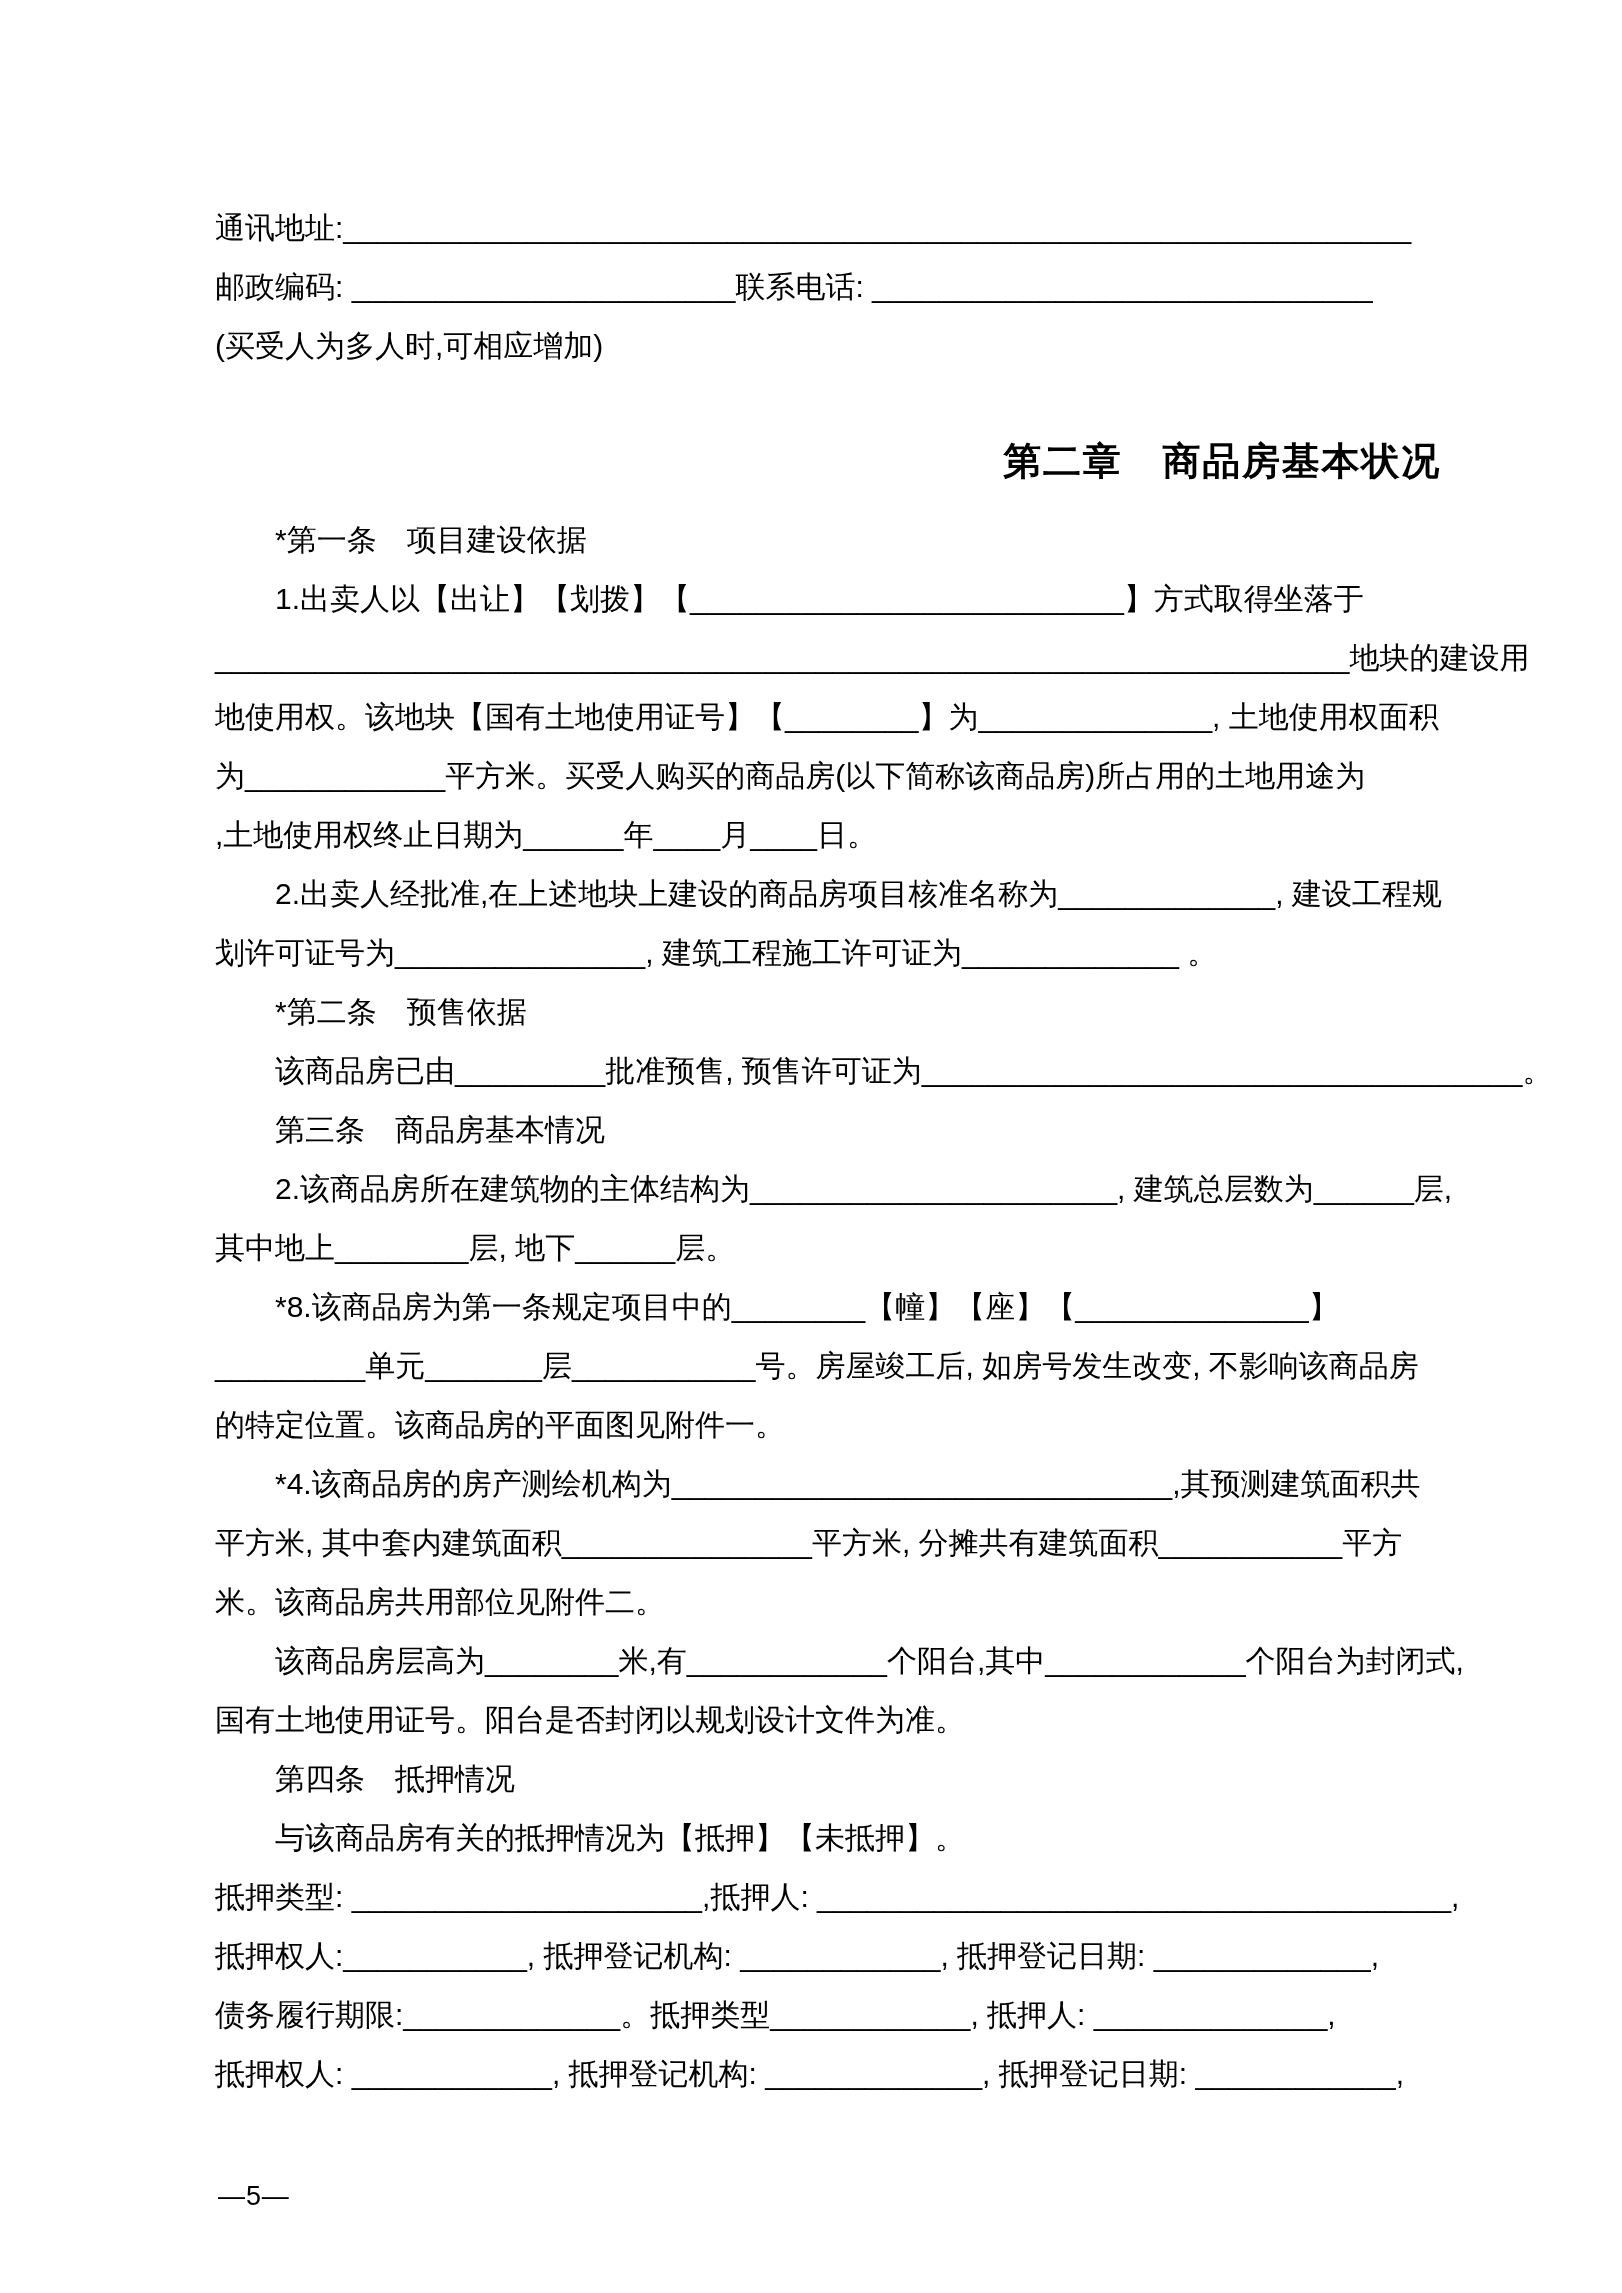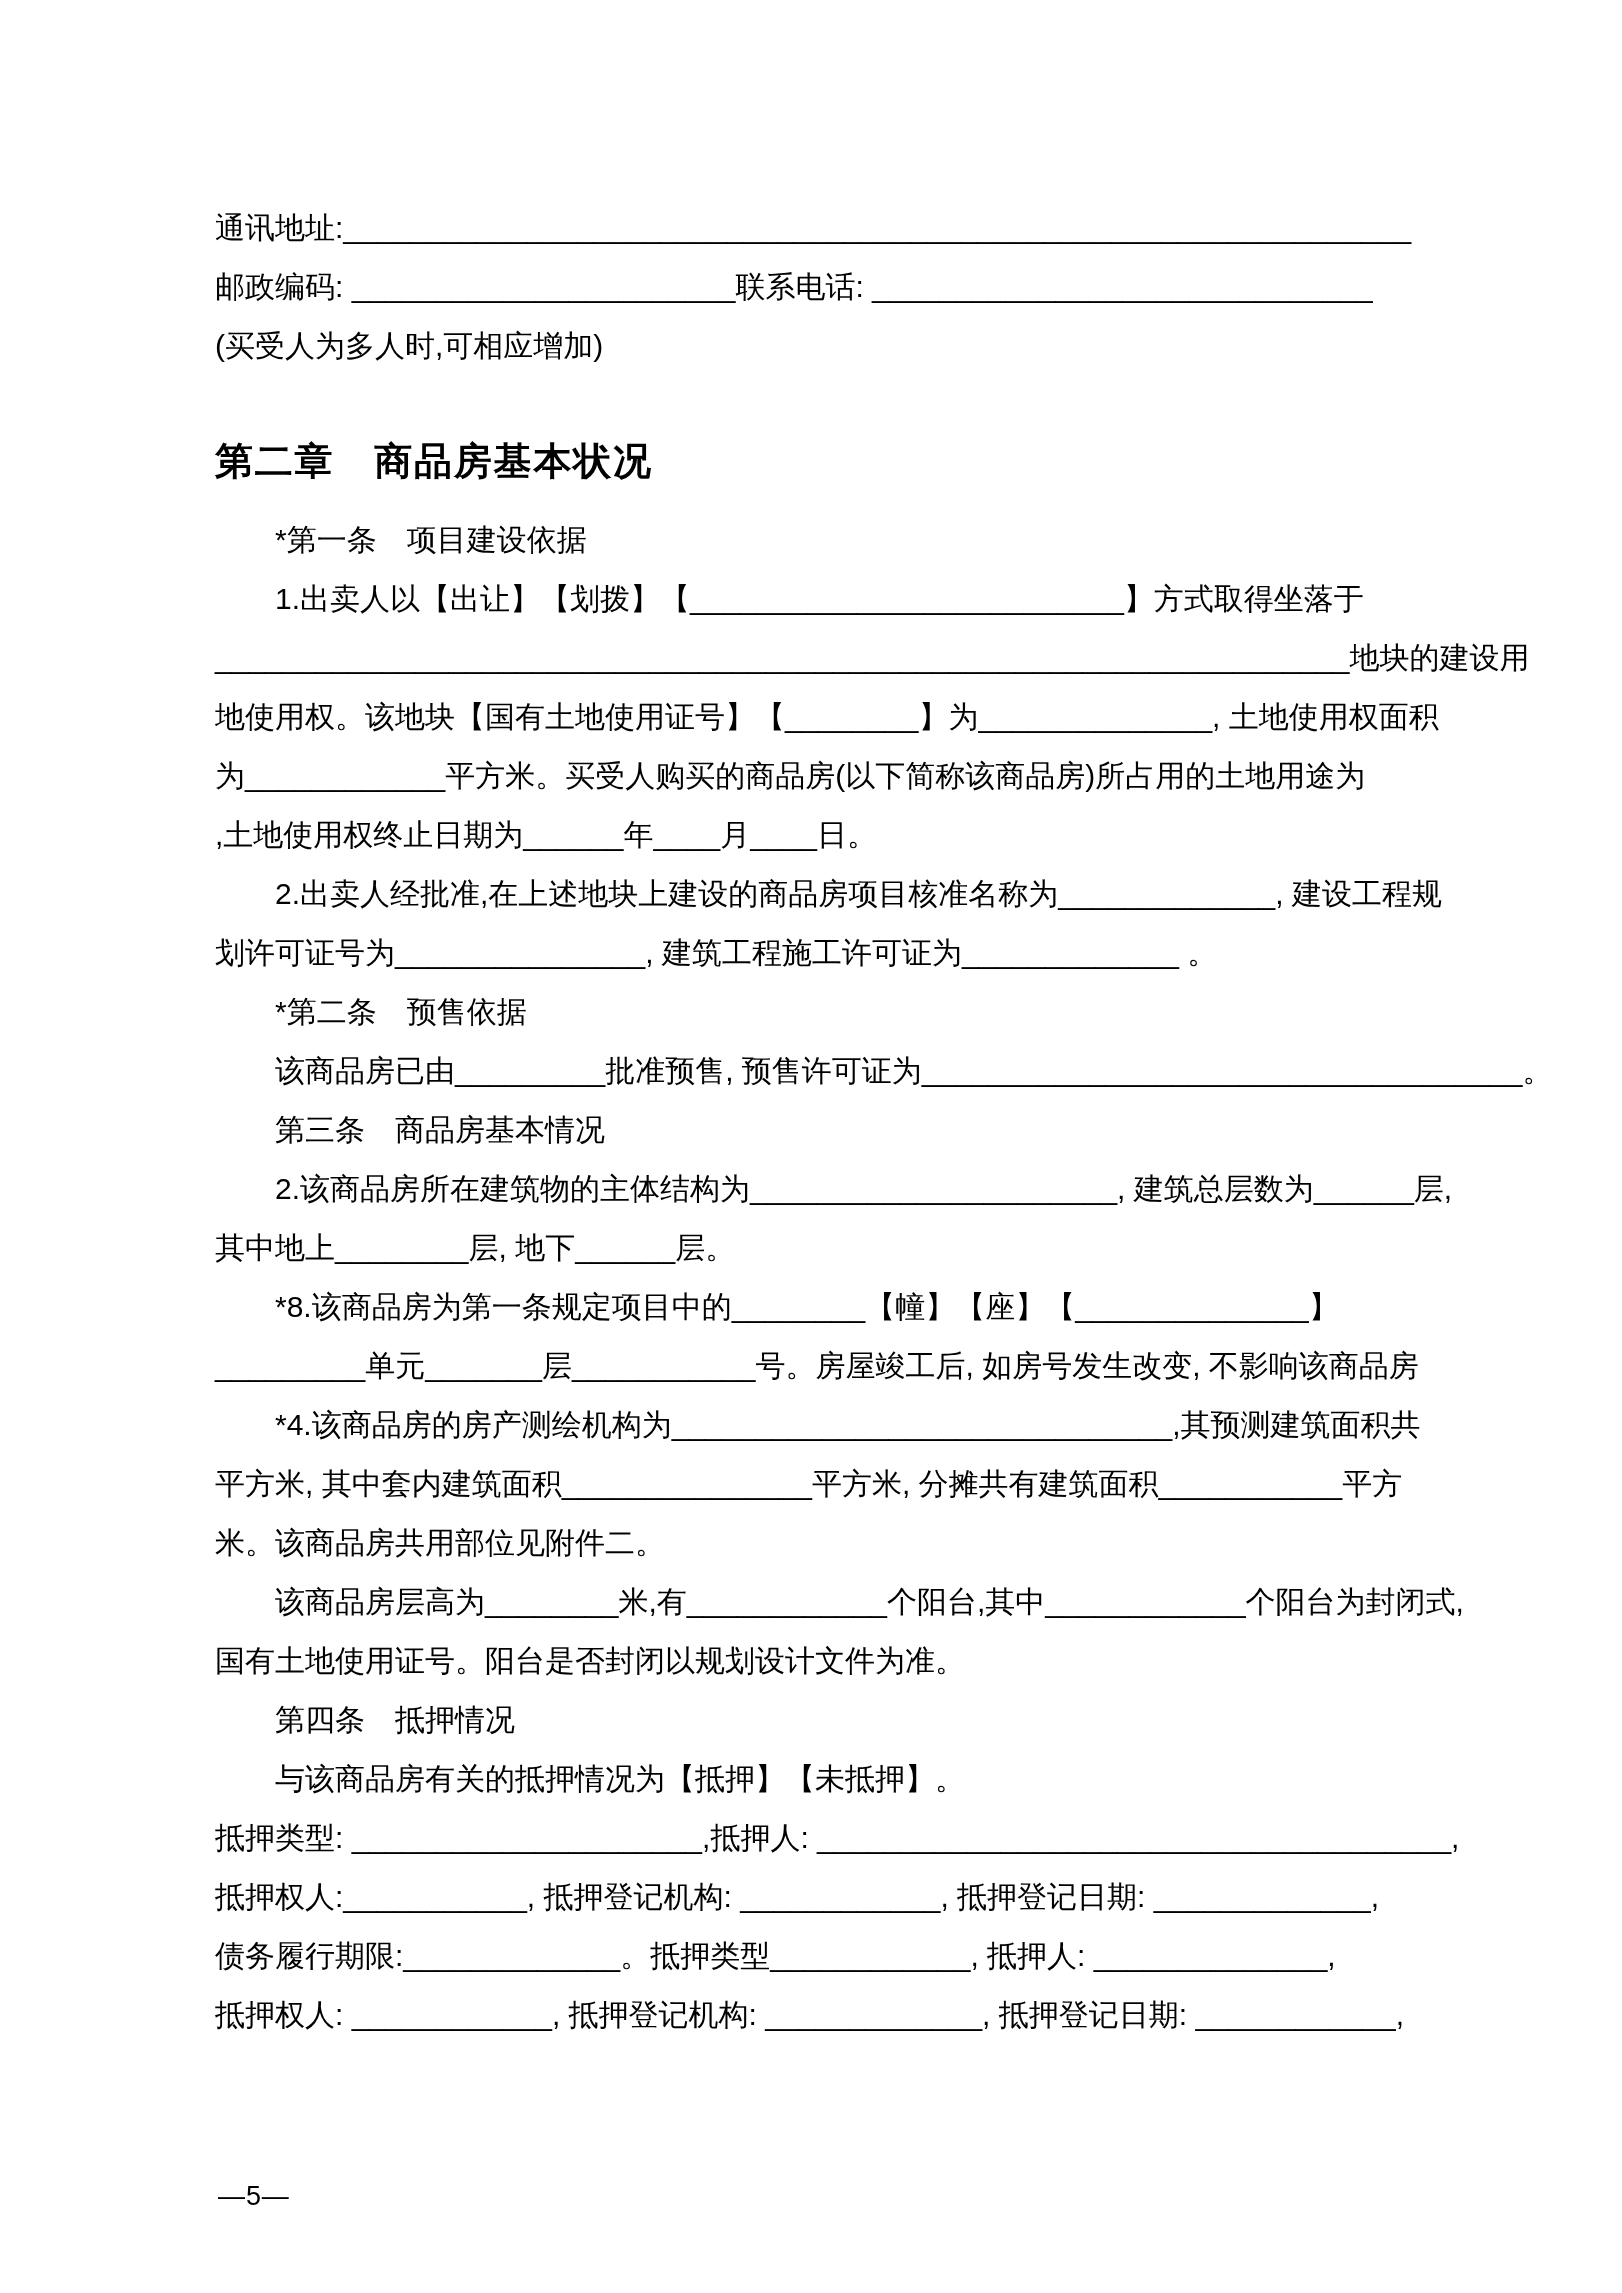--- a/index.html
+++ b/index.html
@@ -24,21 +24,21 @@
     font-size: 30px;
     line-height: 59px;
   }
   .line {
     white-space: nowrap;
   }
   .indent {
     padding-left: 60px;
   }
   .chapter-title {
-    text-align: left;
+    text-align: right;
     font-size: 38px;
     font-weight: bold;
     line-height: 71px;
     margin: 51px 0 12.7px 0;
     letter-spacing: 1.8px;
     white-space: nowrap;
   }
   .footer {
     position: absolute;
     left: 218px;
@@ -67,20 +67,21 @@
     <div class="line">,土地使用权终止日期为______年____月____日。</div>
     <div class="line indent">2.出卖人经批准,在上述地块上建设的商品房项目核准名称为_____________, 建设工程规</div>
     <div class="line">划许可证号为_______________, 建筑工程施工许可证为_____________ 。</div>
     <div class="line indent">*第二条　预售依据</div>
     <div class="line indent">该商品房已由_________批准预售, 预售许可证为____________________________________。</div>
     <div class="line indent">第三条　商品房基本情况</div>
     <div class="line indent">2.该商品房所在建筑物的主体结构为______________________, 建筑总层数为______层,</div>
     <div class="line">其中地上________层, 地下______层。</div>
     <div class="line indent">*8.该商品房为第一条规定项目中的________【幢】【座】【______________】</div>
     <div class="line">_________单元_______层___________号。房屋竣工后, 如房号发生改变, 不影响该商品房</div>
+    <div class="line">的特定位置。该商品房的平面图见附件一。</div>
     <div class="line indent">*4.该商品房的房产测绘机构为______________________________,其预测建筑面积共</div>
     <div class="line">平方米, 其中套内建筑面积_______________平方米, 分摊共有建筑面积___________平方</div>
     <div class="line">米。该商品房共用部位见附件二。</div>
     <div class="line indent">该商品房层高为________米,有____________个阳台,其中____________个阳台为封闭式,</div>
     <div class="line">国有土地使用证号。阳台是否封闭以规划设计文件为准。</div>
     <div class="line indent">第四条　抵押情况</div>
     <div class="line indent">与该商品房有关的抵押情况为【抵押】【未抵押】。</div>
     <div class="line">抵押类型: _____________________,抵押人: ______________________________________,</div>
     <div class="line">抵押权人:___________, 抵押登记机构: ____________, 抵押登记日期: _____________,</div>
     <div class="line">债务履行期限:_____________。抵押类型____________, 抵押人: ______________,</div>

